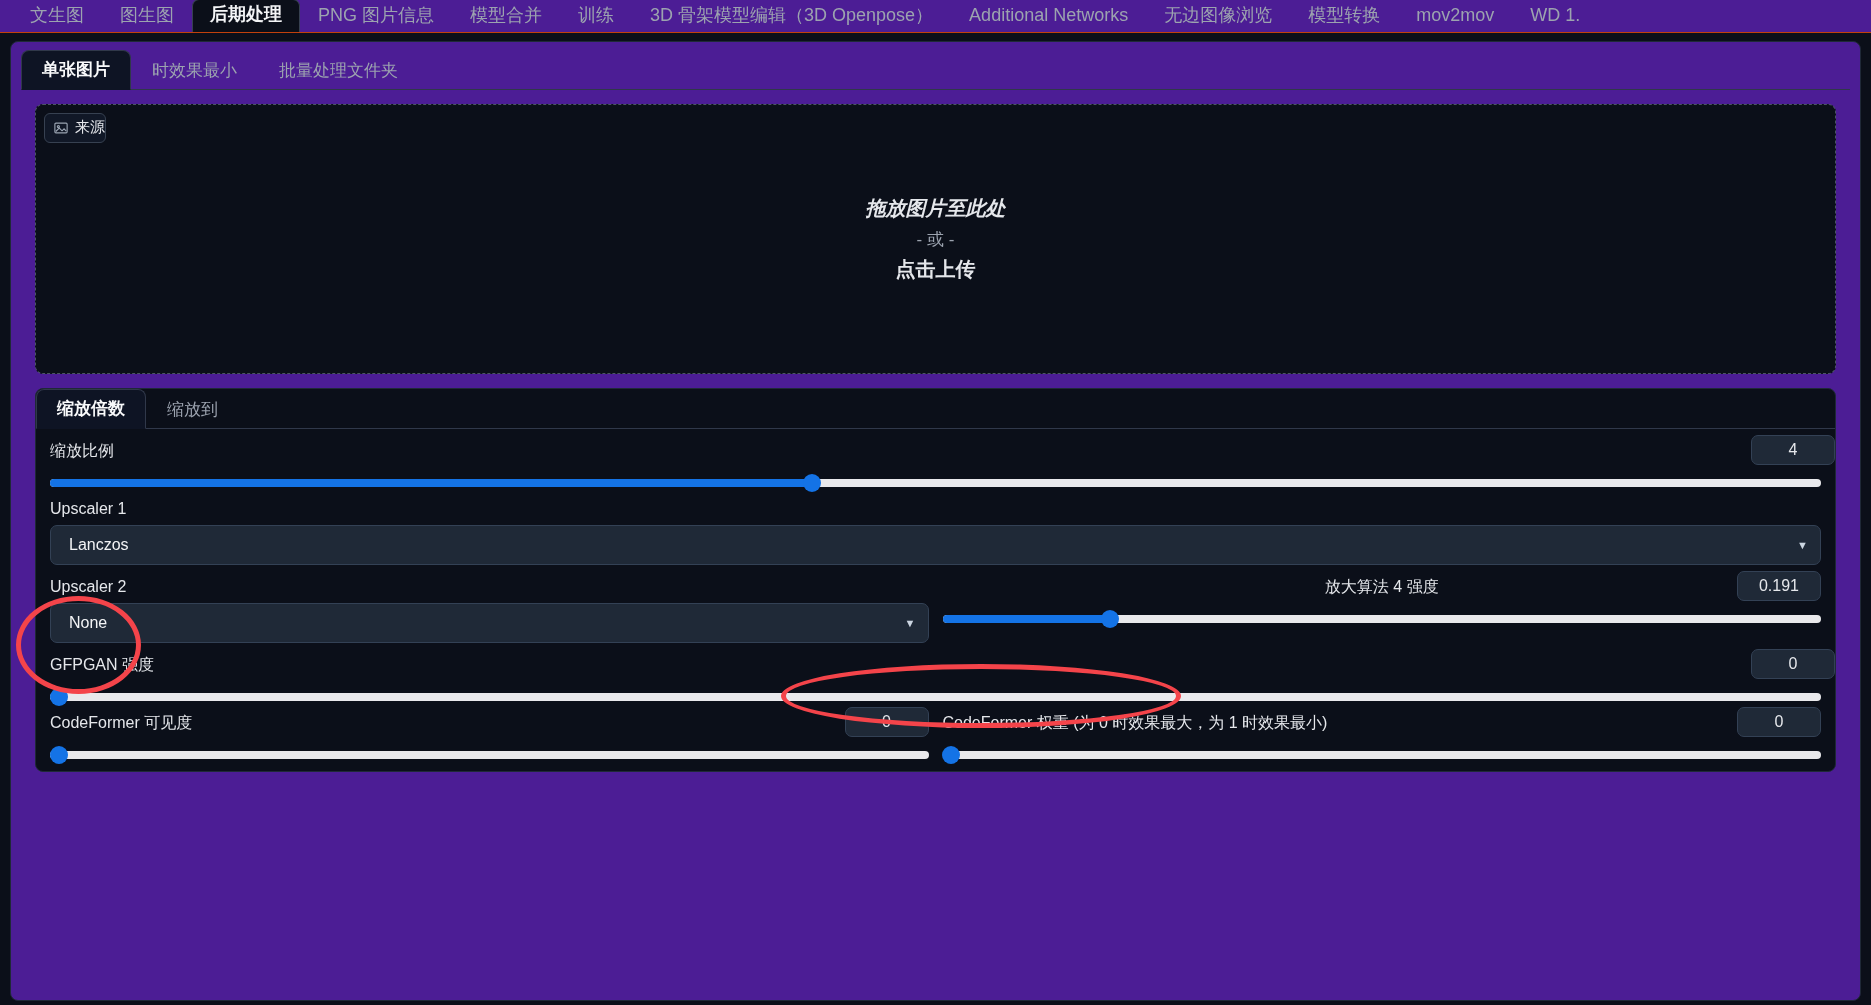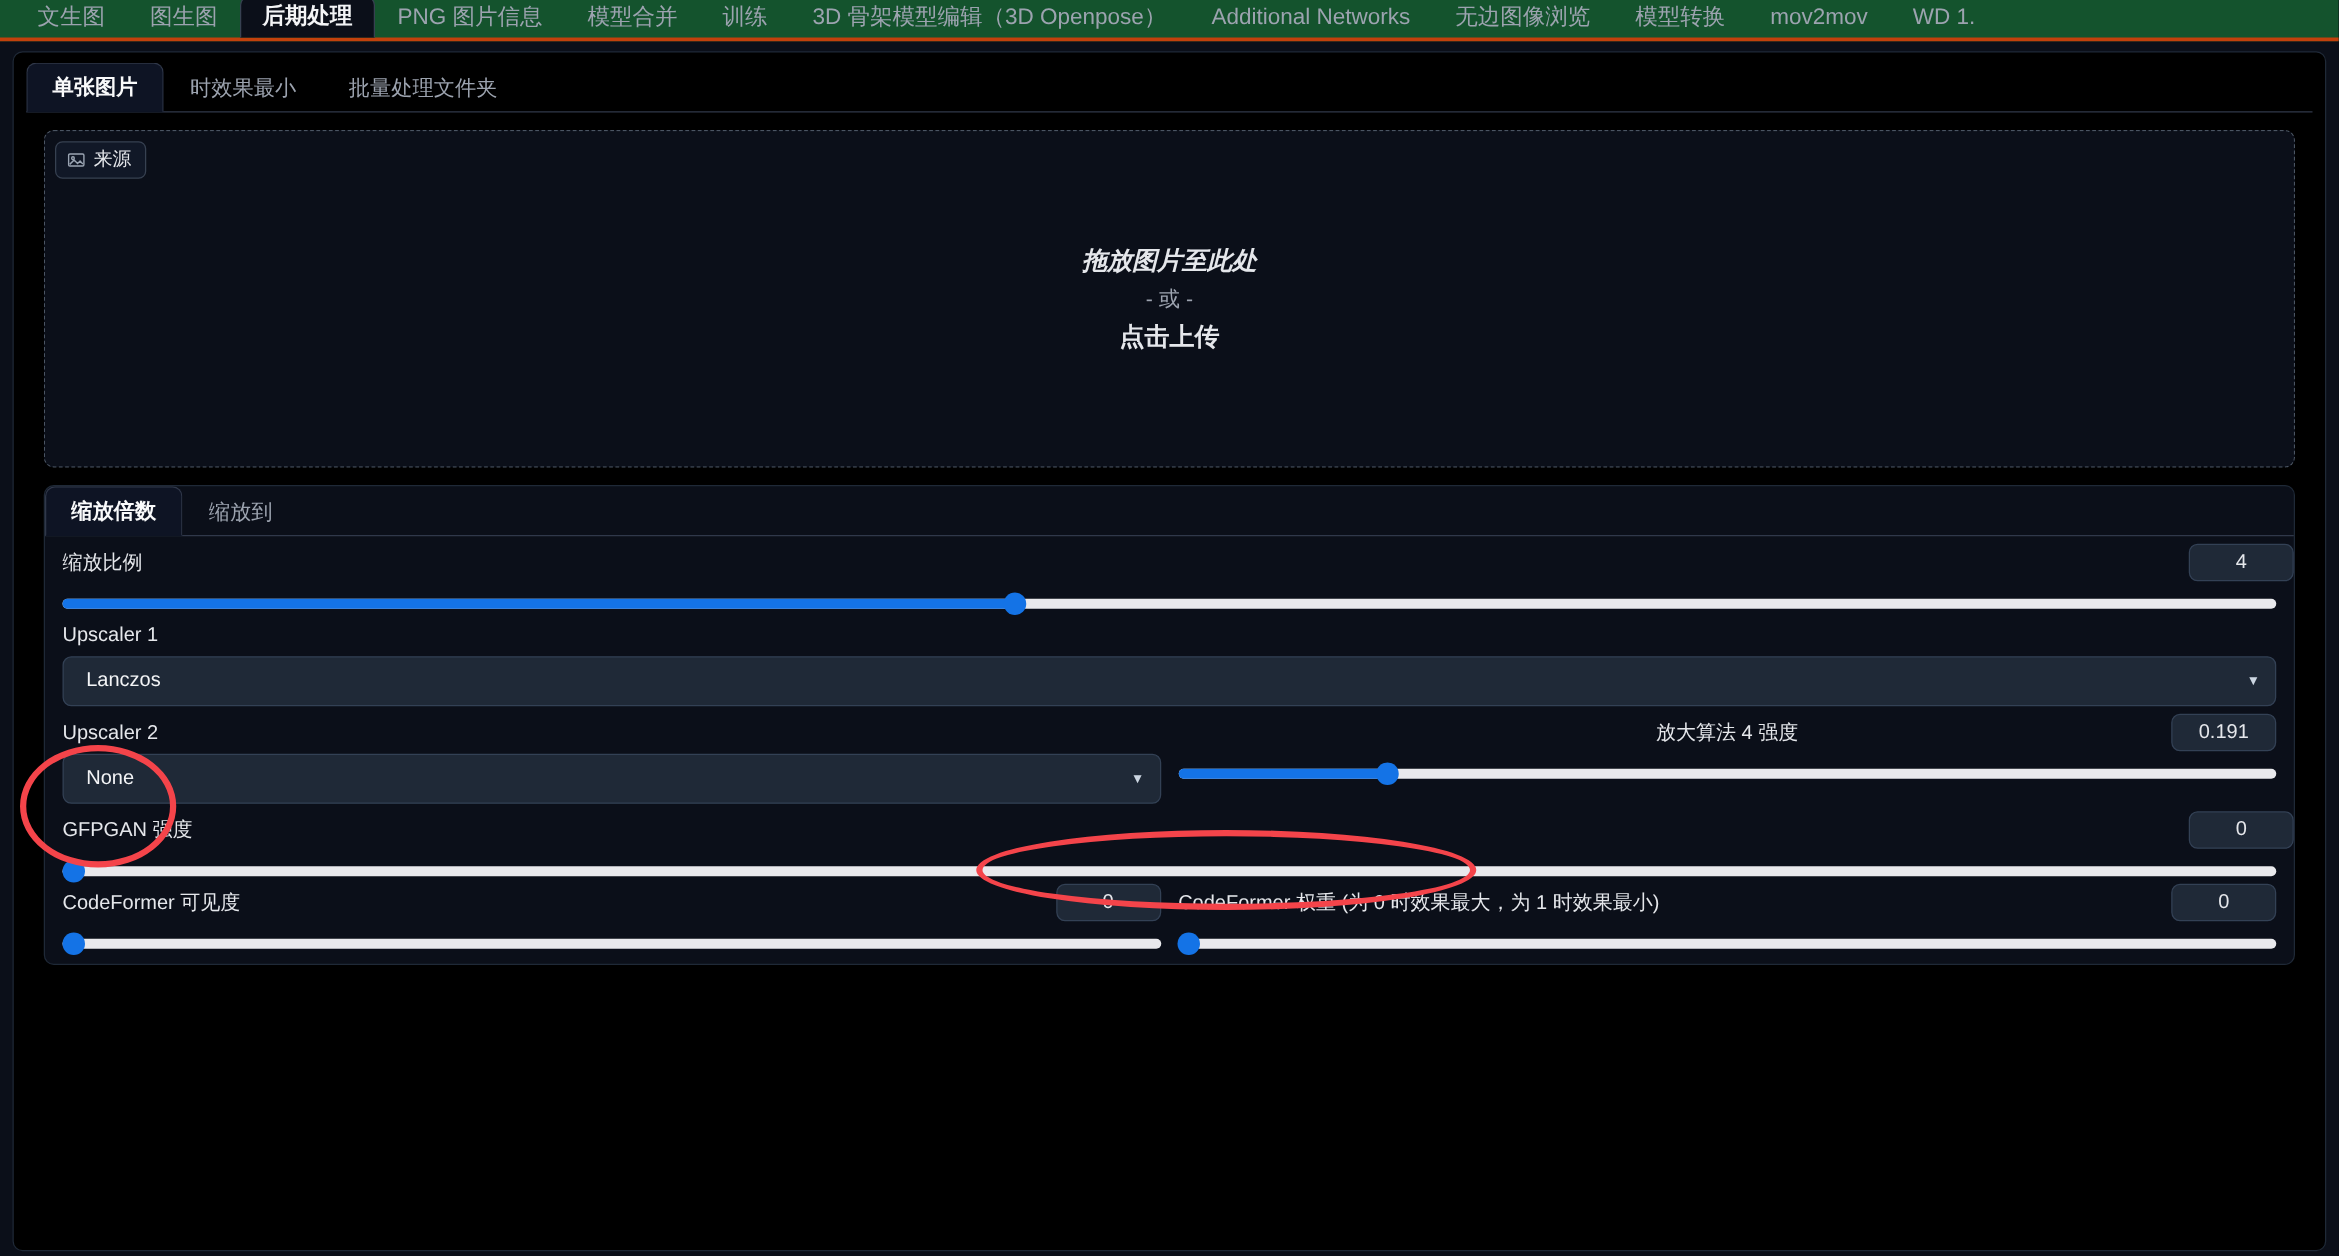--- a/index.html
+++ b/index.html
@@ -10,22 +10,22 @@
     background: #0b0f19;
     font-family: "Liberation Sans", "DejaVu Sans", sans-serif;
     overflow: hidden;
   }
   body { position: relative; }
 
   
   .topbar {
     position: relative;
     height: 33px;
-    background: #14532d;
-    border-bottom: 3px solid #c2410c;
+    background: #4c1d95;
+    border-bottom: 1px solid #c2410c;
     display: flex;
     align-items: flex-end;
     padding-left: 12px;
     white-space: nowrap;
     overflow: hidden;
   }
   .top-tab {
     font-size: 18px;
     color: #9ca3af;
     padding: 4px 17px 7px 17px;
@@ -46,21 +46,21 @@
   }
 
   
   .page {
     position: relative;
     margin: 8px 10px 17px 10px;
     width: 1851px;
     height: 960px;
     border: 1px solid #1f2937;
     border-radius: 8px;
-    background: #000000;
+    background: #4c1d95;
     padding: 8px 10px 0 10px;
   }
 
   
   .subtabs {
     display: flex;
     align-items: flex-end;
     height: 40px;
     border-bottom: 1px solid #30384a;
     margin-bottom: 0;
@@ -96,21 +96,21 @@
   }
   .src-badge {
     position: absolute;
     top: 8px; left: 8px;
     display: flex;
     align-items: center;
     gap: 7px;
     background: #111827;
     border: 1px solid #374151;
     border-radius: 6px;
-    padding: 4px 11px 5px 9px;
+    padding: 4px 0 5px 9px;
     font-size: 15px;
     color: #e5e7eb;
     cursor: pointer;
   }
   .src-badge svg { display: block; }
   .dz-center {
     position: absolute;
     left: 0; right: 0; top: 50%;
     transform: translateY(-50%);
     text-align: center;

